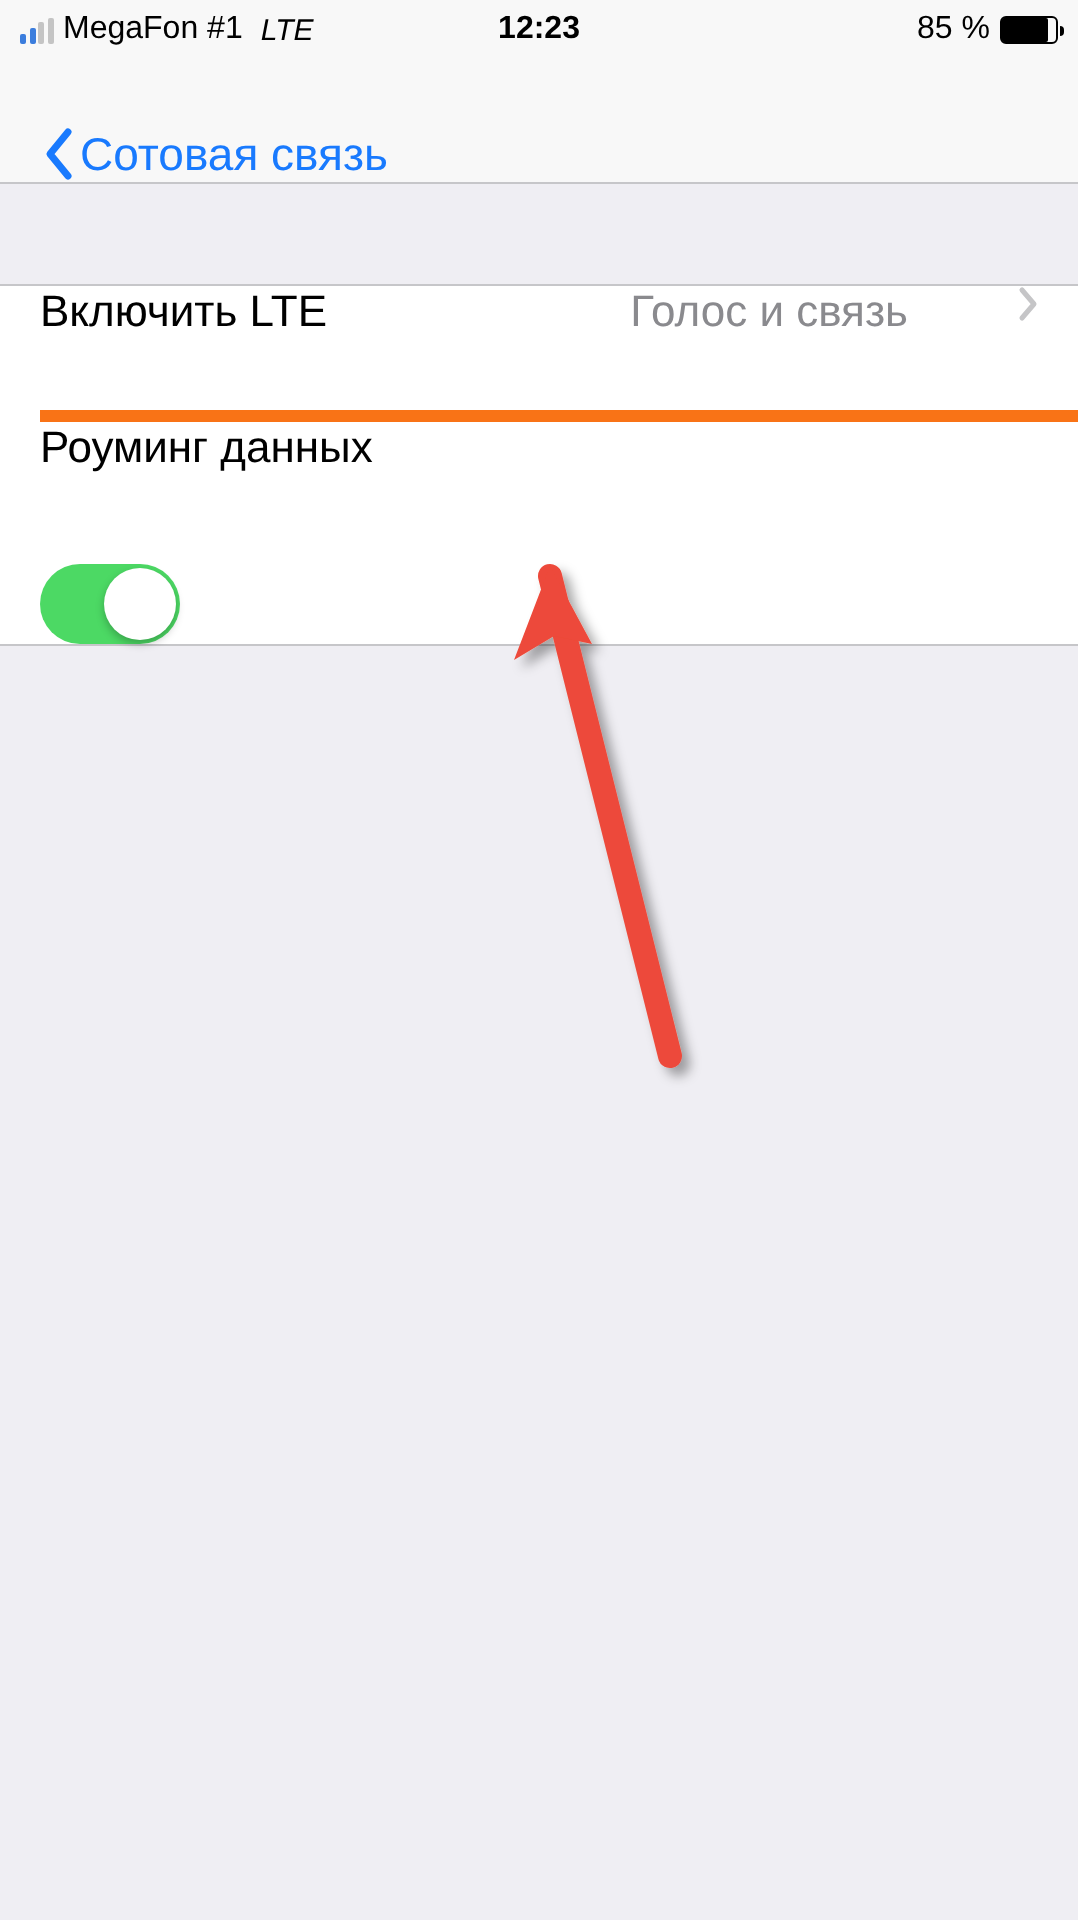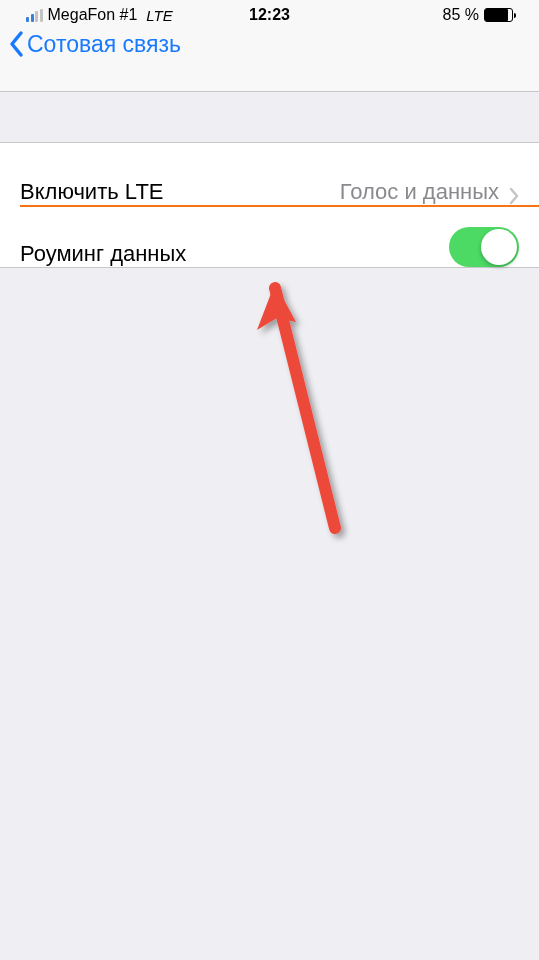--- a/index.html
+++ b/index.html
@@ -15,21 +15,21 @@
       background: #efeef3;
       position: relative;
       overflow: hidden;
     }
     
     .status-bar {
       height: 30px;
       display: flex;
       align-items: center;
       justify-content: space-between;
-      padding: 0 26px;
+      padding: 0 10px;
       background: #f8f8f8;
       font-size: 16px;
       color: #000;
     }
     .status-left, .status-right {
       display: flex;
       align-items: center;
       gap: 5px;
     }
     .status-center {
@@ -79,22 +79,22 @@
       background: #000;
       border-radius: 1px;
       width: 85%;
     }
     
     .nav-bar {
       height: 62px;
       background: #f8f8f8;
       border-bottom: 1px solid #c6c6c9;
       display: flex;
-      align-items: flex-start;
-      padding: 0 8px;
+      align-items: flex-end;
+      padding: 0 21px;
     }
     .back-button {
       display: flex;
       align-items: center;
       color: #197afe;
       font-size: 23px;
       gap: 3px;
       cursor: pointer;
     }
     .chevron-back {
@@ -103,30 +103,32 @@
     }
     
     .settings-group {
       margin-top: 50px;
       border-top: 1px solid #c6c6c9;
       border-bottom: 1px solid #c6c6c9;
       background: #fff;
     }
     .settings-row {
       display: flex;
-      align-items: flex-end;
+      align-items: flex-start;
       min-height: 62px;
       padding: 0 20px;
       background: #fff;
+      gap: 45px;
     }
     .settings-row + .settings-row {
-      border-top: 2px solid #f97316;
+      border-top: 6px solid #f97316;
       margin-left: 20px;
       padding-left: 0;
       padding-right: 20px;
+      flex-direction: column;
     }
     .row-label {
       font-size: 22px;
       color: #000;
       flex: 1;
     }
     .row-value {
       font-size: 22px;
       color: #8a8a8e;
       margin-right: 10px;
@@ -191,21 +193,21 @@
     <svg class="chevron-back" viewBox="0 0 16 28">
       <polyline points="13,3 4,14 13,25" fill="none" stroke="#197afe" stroke-width="3.5" stroke-linecap="round" stroke-linejoin="round"></polyline>
     </svg>
     <span>Сотовая связь</span>
   </div>
 </div>
 
 <div class="settings-group">
   <div class="settings-row">
     <span class="row-label">Включить LTE</span>
-    <span class="row-value">Голос и данных</span>
+    <span class="row-value">Голос и связь</span>
     <svg class="chevron-right" viewBox="0 0 10 18">
       <polyline points="2,2 8,9 2,16" fill="none" stroke="#c5c5c7" stroke-width="2.5" stroke-linecap="round" stroke-linejoin="round"></polyline>
     </svg>
   </div>
   <div class="settings-row">
     <span class="row-label">Роуминг данных</span>
     <div class="toggle">
       <div class="toggle-knob"></div>
     </div>
   </div>

